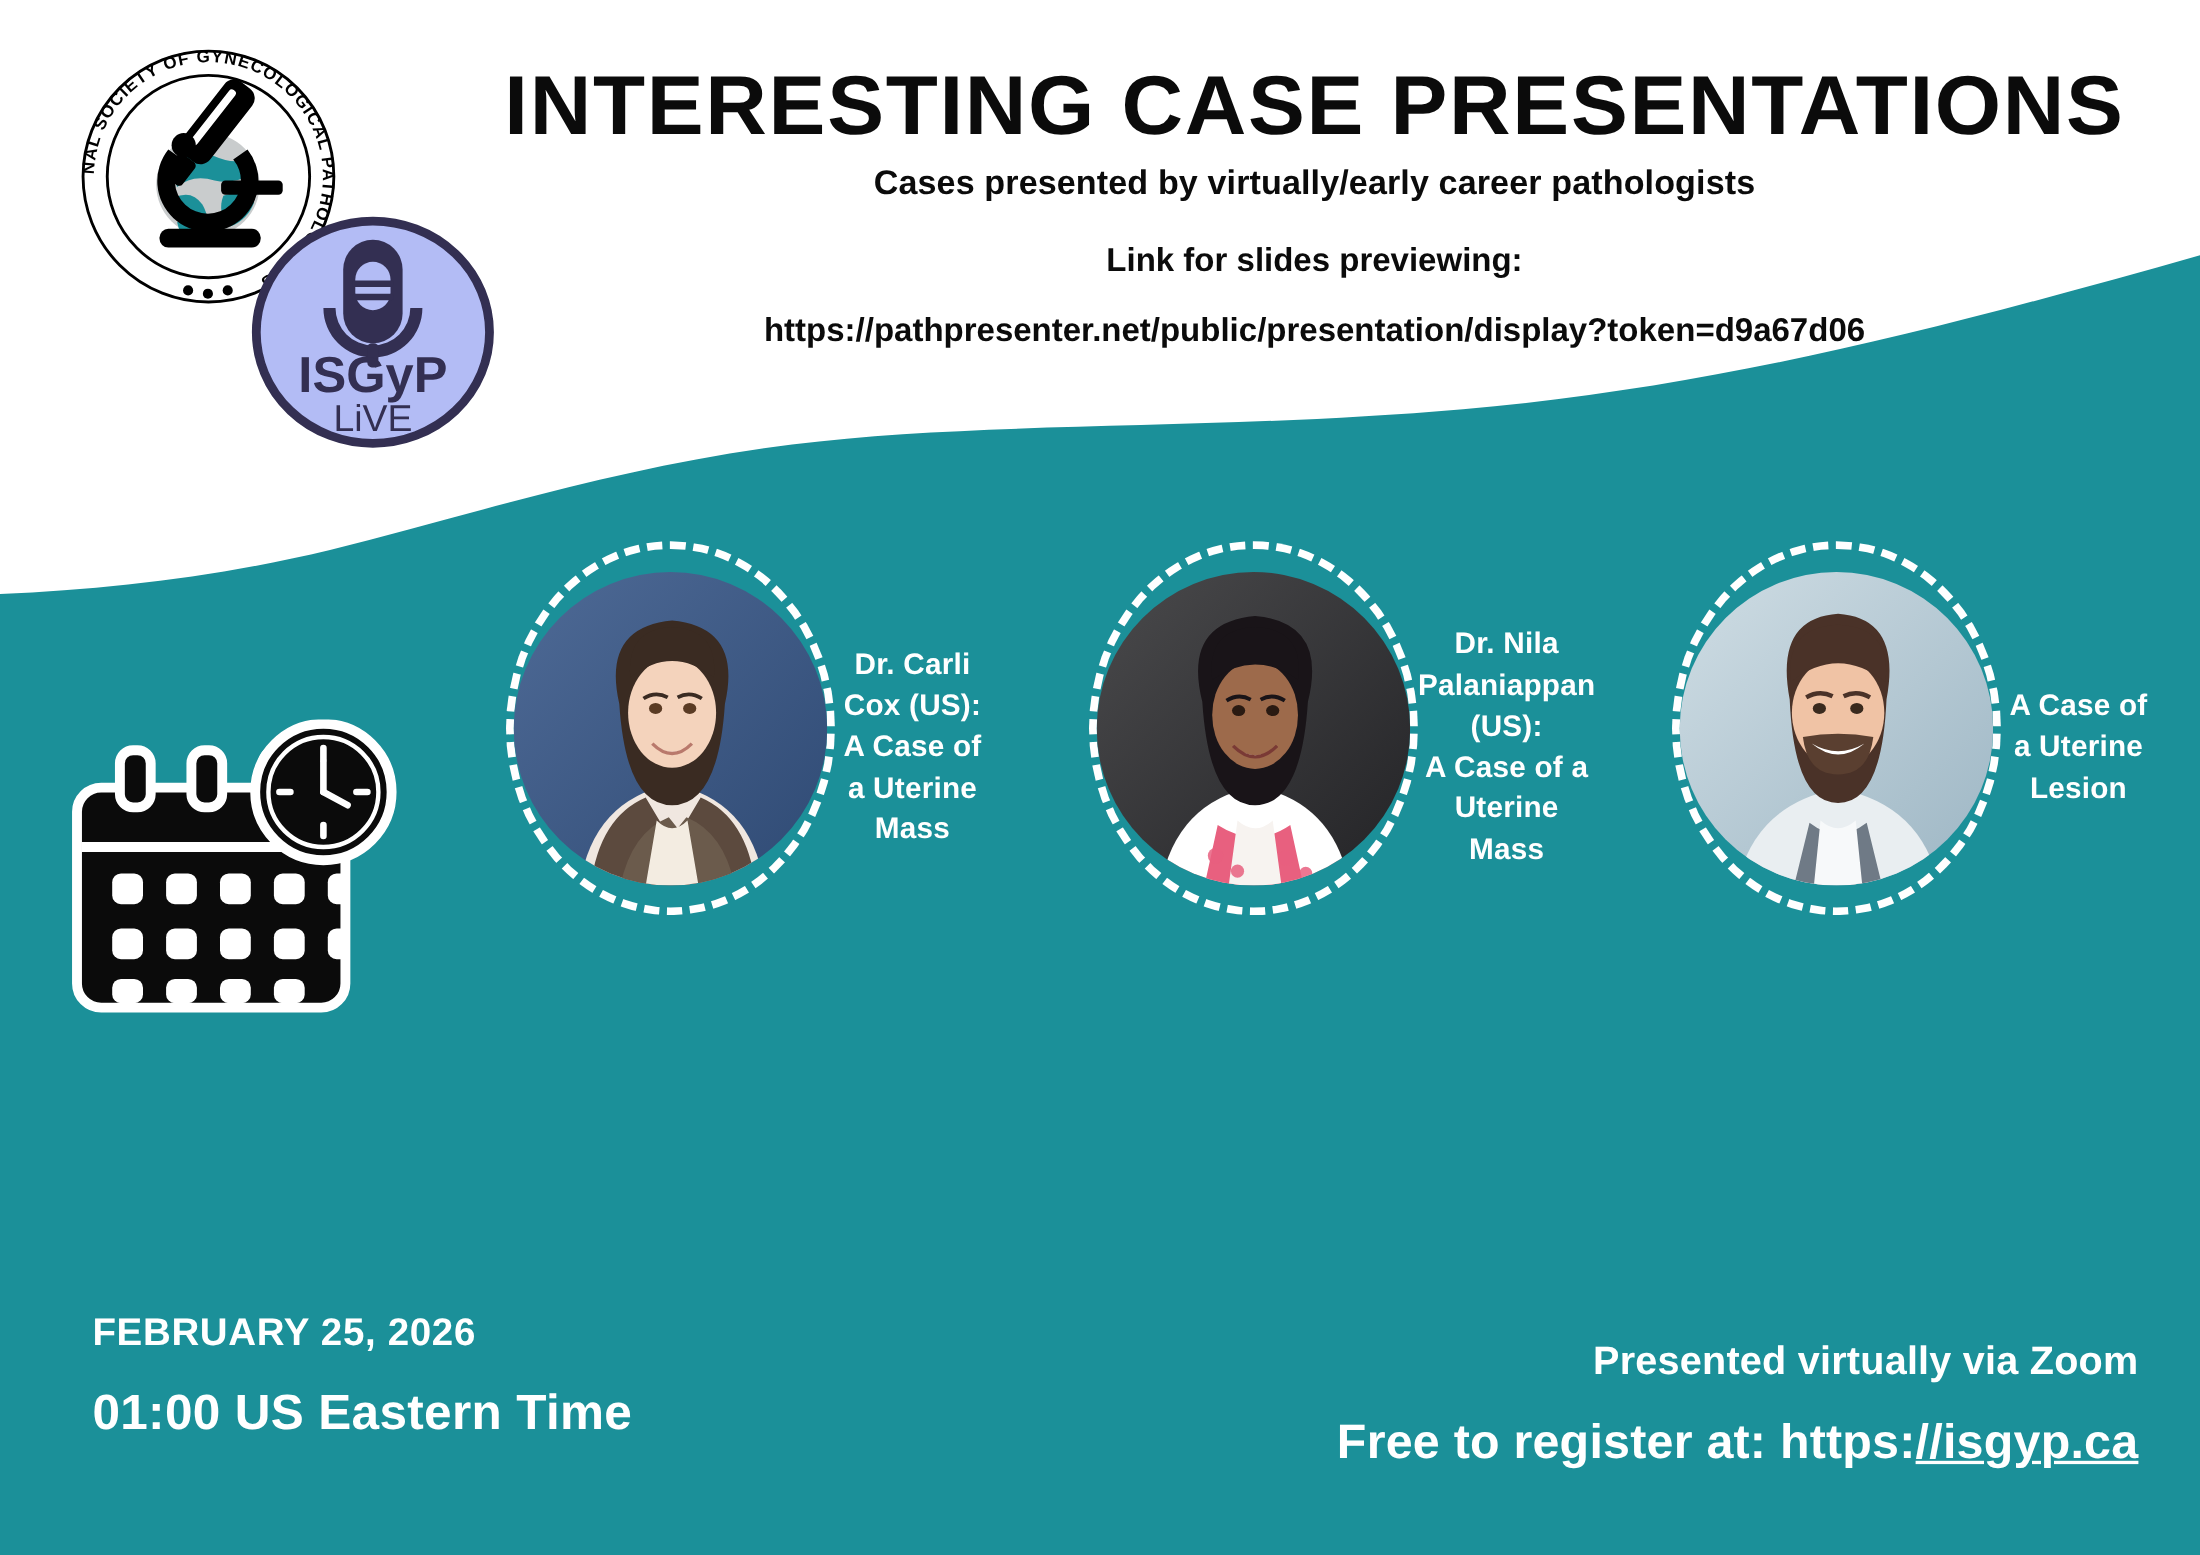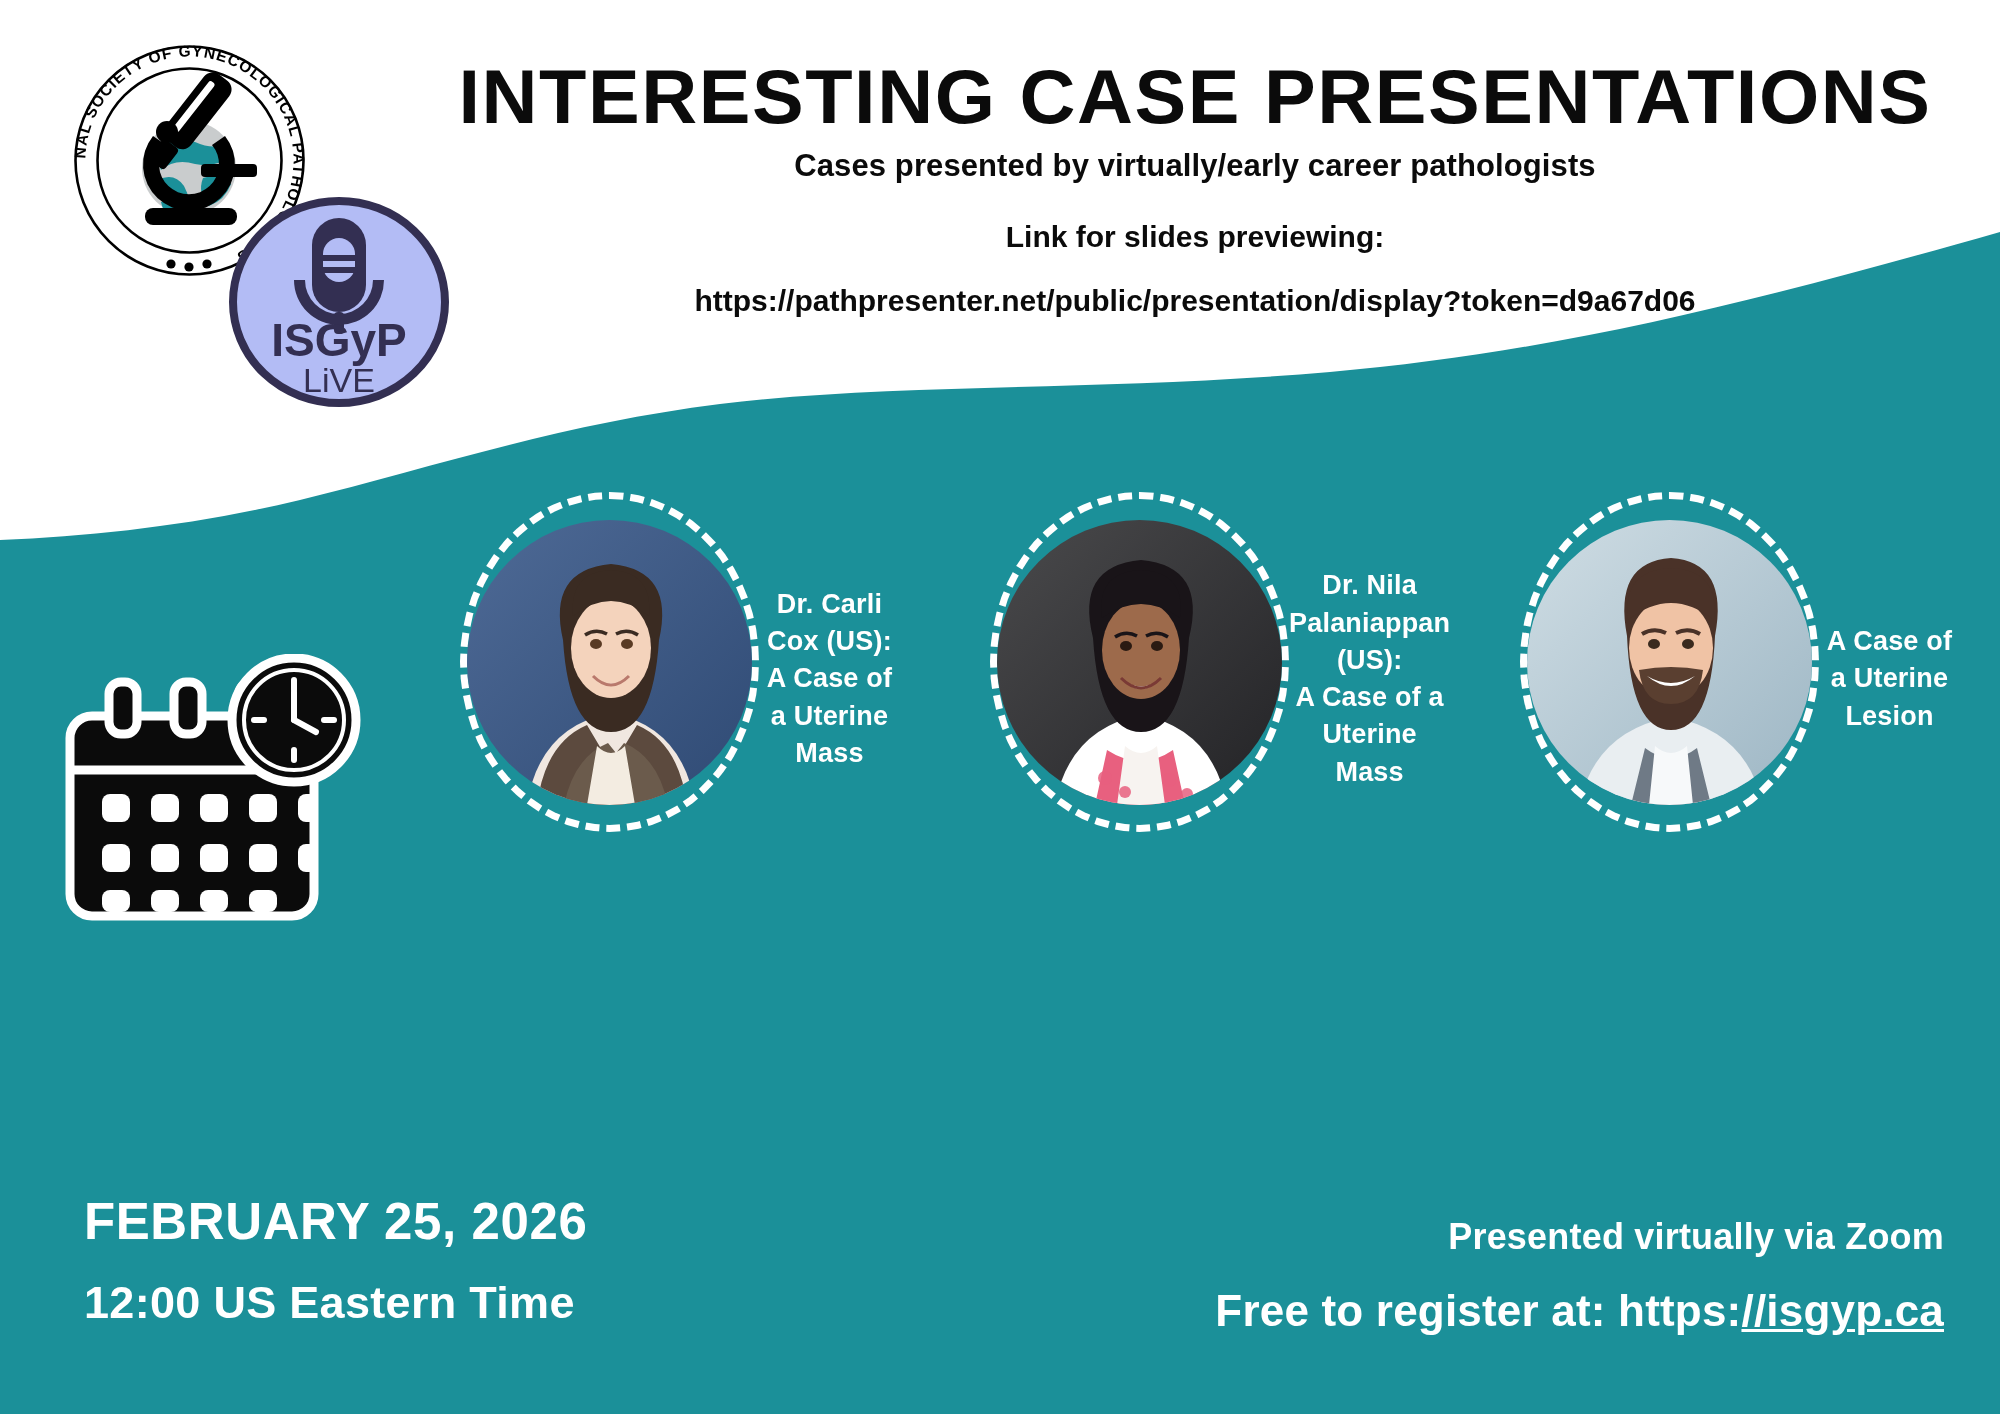--- a/index.html
+++ b/index.html
@@ -150,21 +150,21 @@
   .cal-icon svg { display: block; }
 
   
   .datetime {
     position: absolute;
     left: 84px;
     top: 1192px;
     z-index: 6;
   }
   .date-line {
-    font-size: 51px;
+    font-size: 35px;
     font-weight: 700;
     color: #ffffff;
     letter-spacing: 0.6px;
   }
   .time-line {
     margin-top: 26px;
     font-size: 45px;
     font-weight: 700;
     color: #ffffff;
     letter-spacing: 0.3px;
@@ -422,21 +422,21 @@
         <line x1="192" y1="66" x2="202" y2="66"></line>
         <line x1="262" y1="66" x2="272" y2="66"></line>
         <line x1="232" y1="66" x2="232" y2="38"></line>
         <line x1="232" y1="66" x2="254" y2="78"></line>
       </g>
     </svg>
   </div>
 
   <div class="datetime">
     <div class="date-line">FEBRUARY 25, 2026</div>
-    <div class="time-line">12:00 US Eastern Time</div>
+    <div class="time-line">01:00 US Eastern Time</div>
   </div>
 
   <div class="register">
     <div class="reg-line1">Presented virtually via Zoom</div>
     <div class="reg-line2">
       <span>Free to register at: https:</span><span class="reg-url">//isgyp.ca</span>
     </div>
   </div>
 
 </div>

